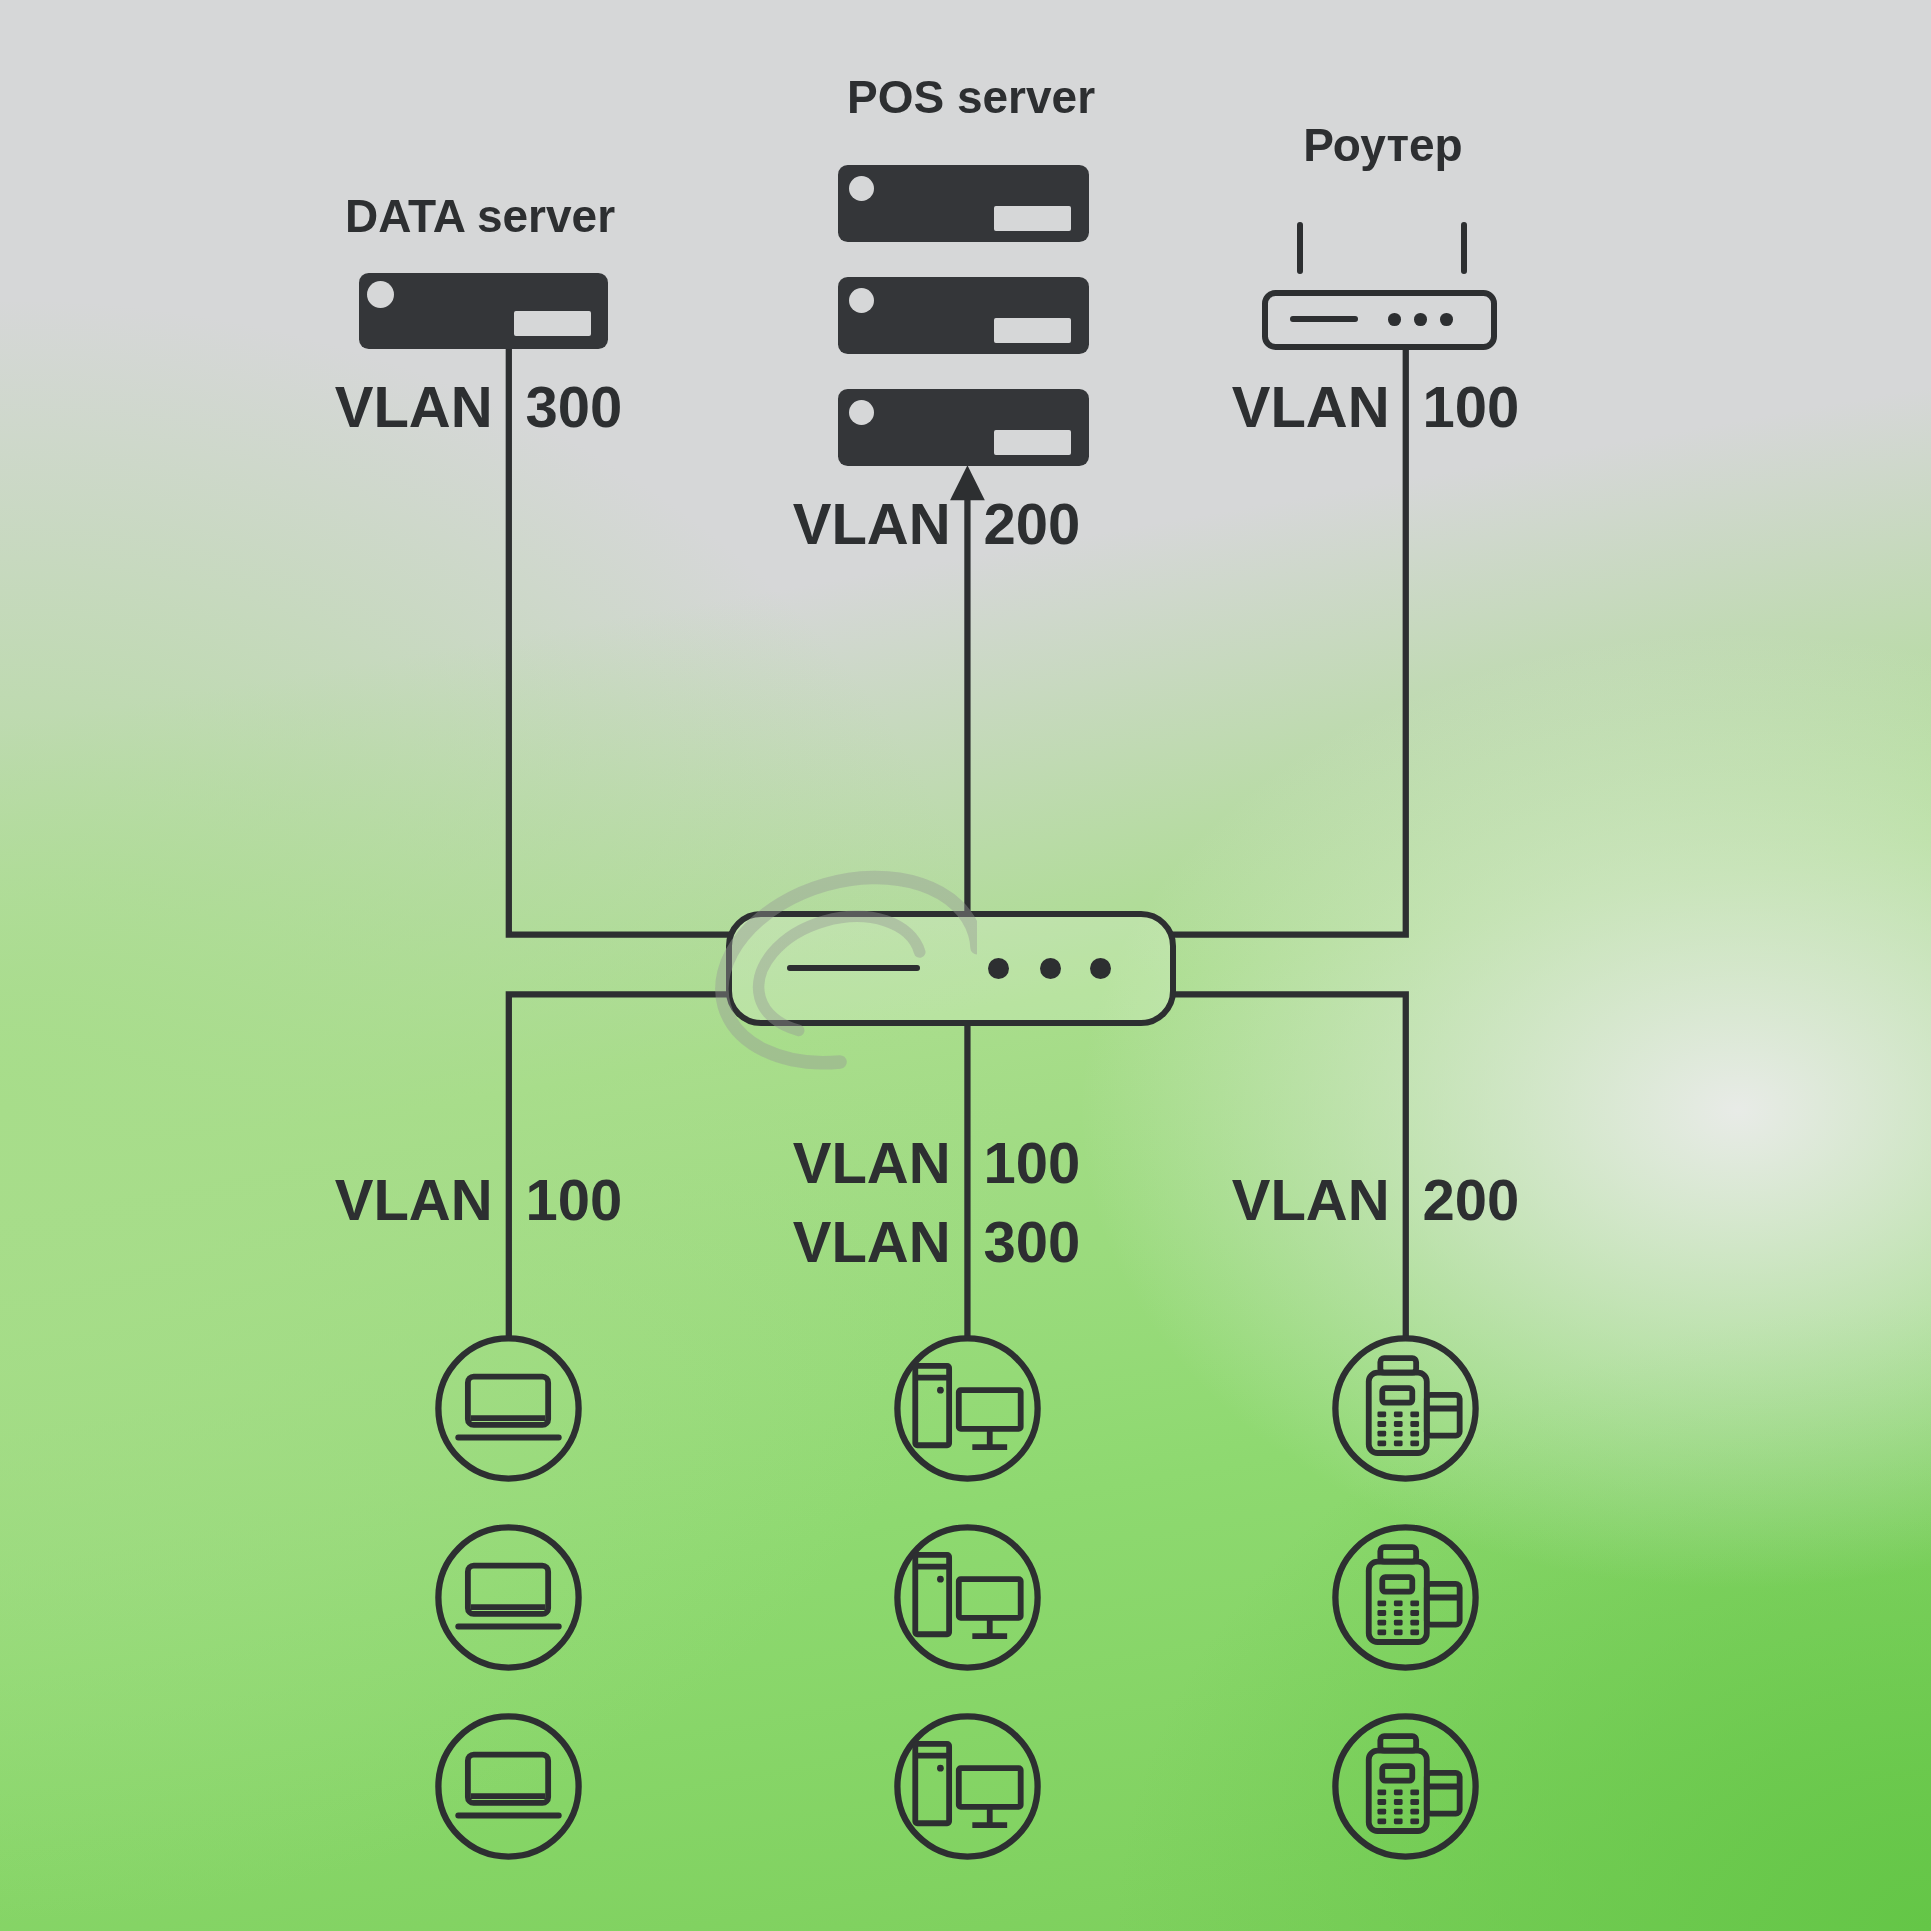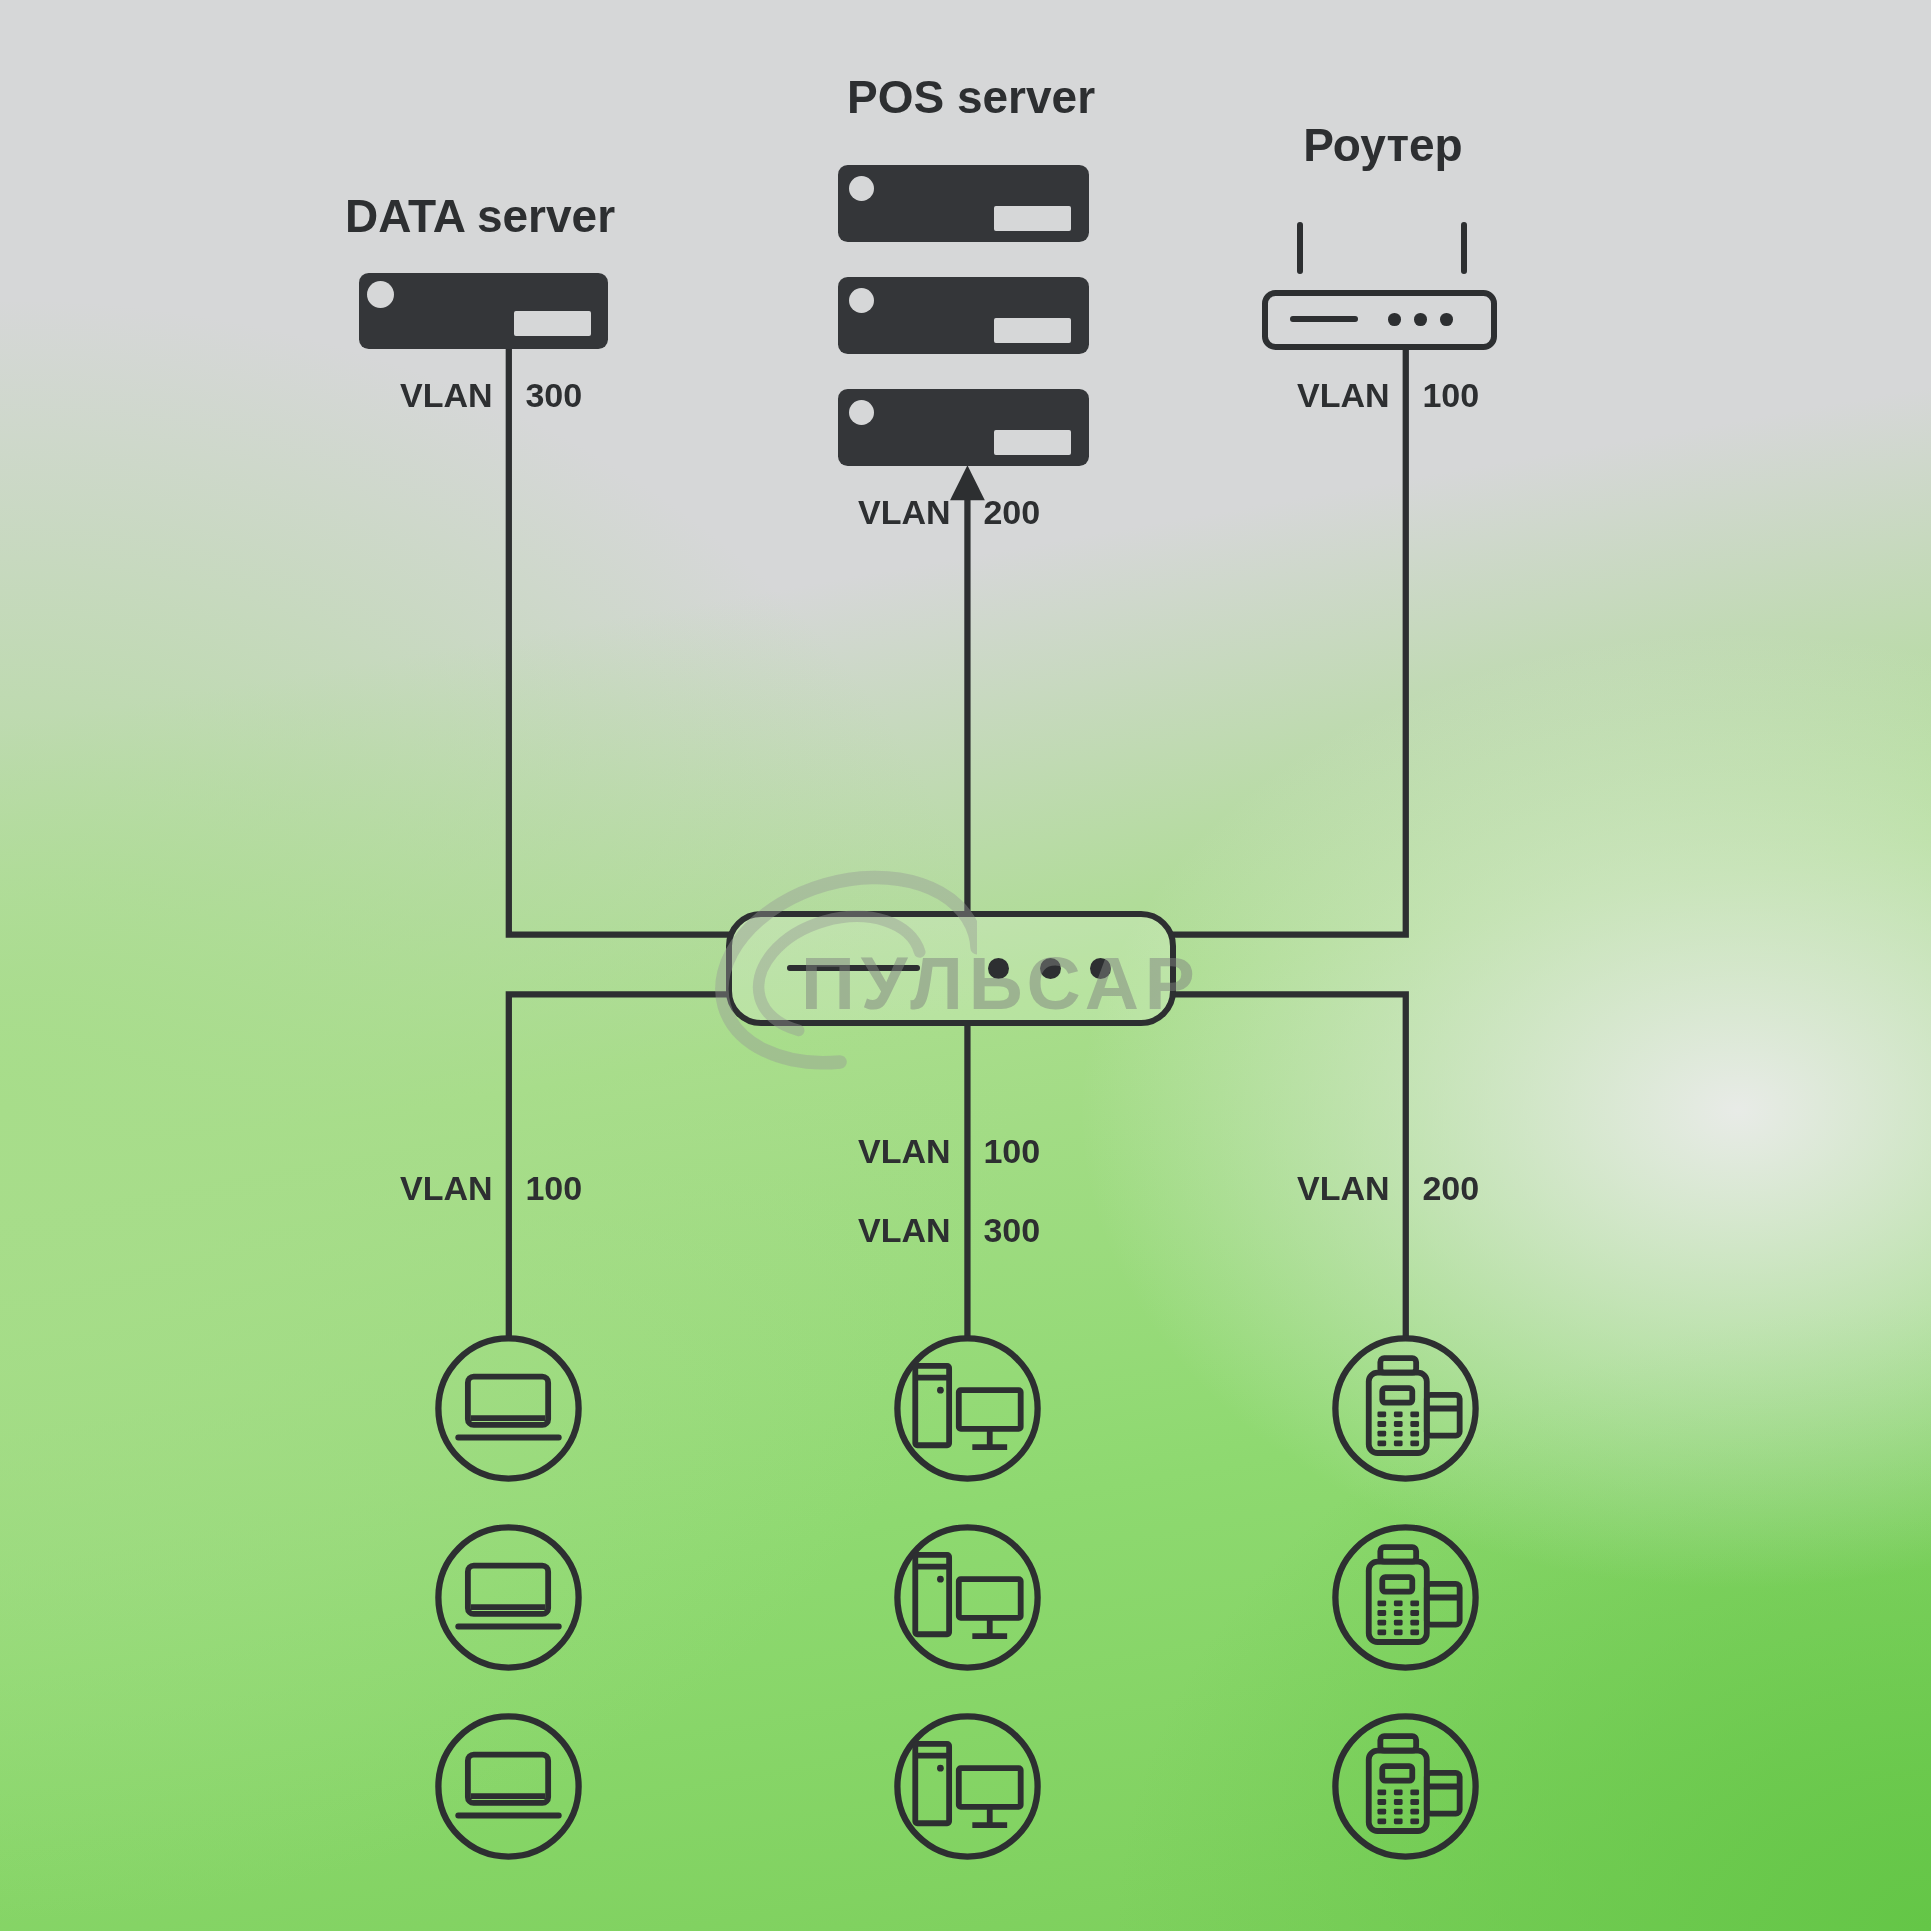--- a/index.html
+++ b/index.html
@@ -51,21 +51,21 @@
   .router .d1{left:120px;} .router .d2{left:146px;} .router .d3{left:172px;}
 
   
   .switch{position:absolute;left:726px;top:911px;width:450px;height:115px;box-sizing:border-box;
     border:6.3px solid var(--line);border-radius:35px;background:rgba(255,255,255,0.18);}
   .switch .sline{position:absolute;left:55px;top:48px;width:133px;height:6.3px;background:var(--line);border-radius:2.9px;}
   .switch .dot{position:absolute;width:21px;height:21px;border-radius:50%;background:var(--line);top:41px;}
   .switch .d1{left:256px;} .switch .d2{left:308px;} .switch .d3{left:358px;}
 
   
-  .vlan{position:absolute;left:0;width:100%;height:48px;font-size:34px;font-weight:bold;
+  .vlan{position:absolute;left:0;width:100%;height:48px;font-size:58px;font-weight:bold;
     color:var(--text);line-height:1;}
   .vlan .vw{position:absolute;right:calc(1931px - var(--x) + 16.4px);}
   .vlan .vn{position:absolute;left:calc(var(--x) + 16.4px);}
 
   
   .wm-swirl{position:absolute;left:697px;top:857px;}
   .wm-text{position:absolute;left:801px;top:946px;font-size:75px;font-weight:bold;
     letter-spacing:5.8px;color:var(--wm);white-space:nowrap;line-height:1;}
 
   
@@ -128,21 +128,20 @@
     <span class="dot d2"></span>
     <span class="dot d3"></span>
   </div>
 
   <svg class="wm-swirl" width="280" height="232" viewBox="0 0 290 240">
     <g fill="none" stroke="rgba(150,153,150,0.42)" stroke-linecap="round">
       <ellipse cx="158" cy="117" rx="135" ry="92" transform="rotate(-16 158 117)" stroke-width="14" pathLength="100" stroke-dasharray="72 28" stroke-dashoffset="-30"></ellipse>
       <ellipse cx="148" cy="122" rx="86" ry="58" transform="rotate(-16 148 122)" stroke-width="12" pathLength="100" stroke-dasharray="62 38" stroke-dashoffset="-38"></ellipse>
     </g>
   </svg>
-  <div class="wm-text">ПУЛЬСАР</div>
 
   <div class="vlan" style="--x:509px;top:378px">
     <span class="vw">VLAN</span>
     <span class="vn">300</span>
   </div>
   <div class="vlan" style="--x:967px;top:495px">
     <span class="vw">VLAN</span>
     <span class="vn">200</span>
   </div>
   <div class="vlan" style="--x:1406px;top:378px">

